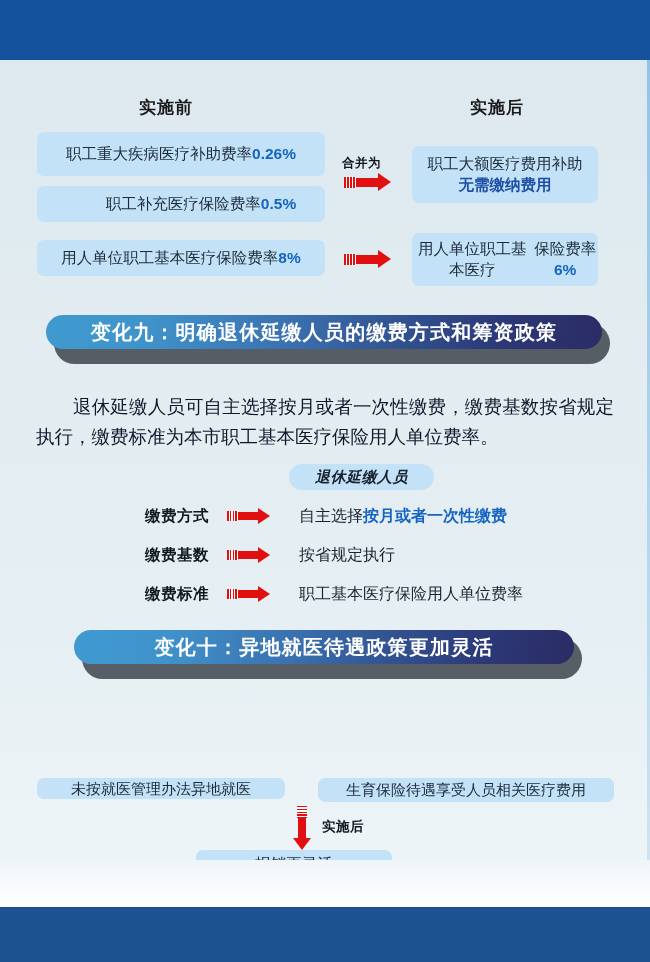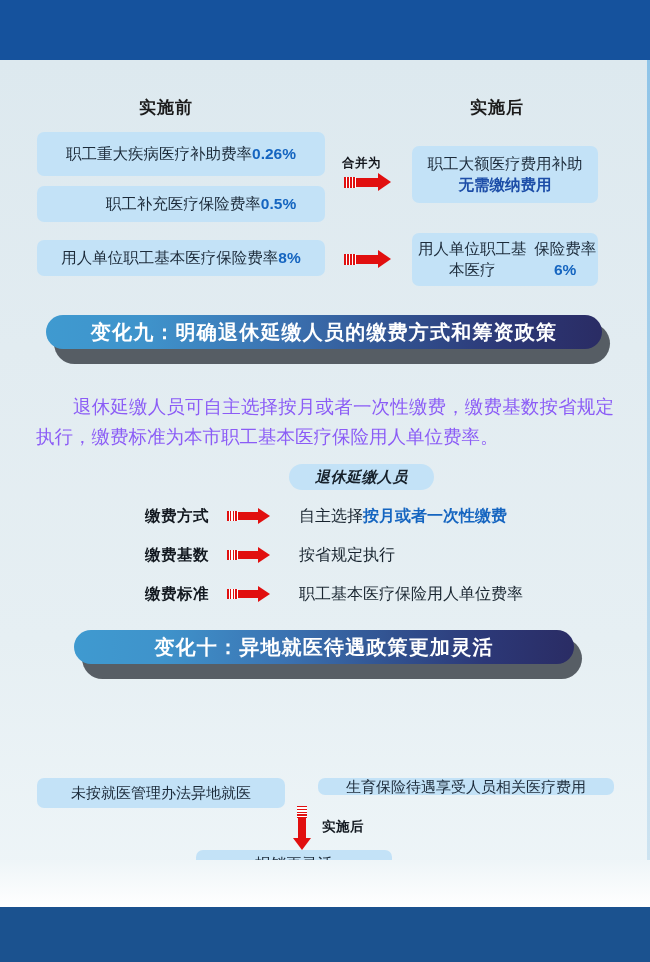--- a/index.html
+++ b/index.html
@@ -167,21 +167,21 @@
   #banner-9  { top: 315px; }
   #banner-9  .banner, #banner-9  .banner-shadow { width: 556px; }
   #banner-10 { top: 630px; left: 74px; }
   #banner-10 .banner, #banner-10 .banner-shadow { width: 500px; }
 
   
   .para {
     position: absolute;
     font-size: 18.5px;
     line-height: 1.62;
-    color: #8b5cf6;
+    color: #0f172a;
     text-indent: 2em;
     text-align: justify;
   }
   #para-9  { left: 36px; top: 392px; width: 578px; }
   #para-10 { left: 36px; top: 708px; width: 578px; }
 
   
   .pill {
     position: absolute;
     left: 289px; top: 464px;
@@ -235,22 +235,22 @@
   }
   .trow .val {
     margin-left: 14px;
     font-size: 16px;
     color: #18242f;
     white-space: nowrap;
   }
   .trow .val .hl { color: #1565c0; font-weight: bold; }
 
   
-  #fbox-1 { left: 37px;  top: 778px; width: 248px; height: 30px; font-size: 15px;}
-  #fbox-2 { left: 318px; top: 778px; width: 296px; height: 17px; font-size: 15px;}
+  #fbox-1 { left: 37px;  top: 778px; width: 248px; height: 21px; font-size: 15px;}
+  #fbox-2 { left: 318px; top: 778px; width: 296px; height: 24px; font-size: 15px;}
   #fbox-3 { left: 196px; top: 850px; width: 196px; height: 28px; font-size: 15.5px;}
 
   .arrow-v {
     position: absolute;
     left: 293px; top: 806px;
     display: flex;
     flex-direction: column;
     align-items: center;
   }
   .arrow-v .ribs {

